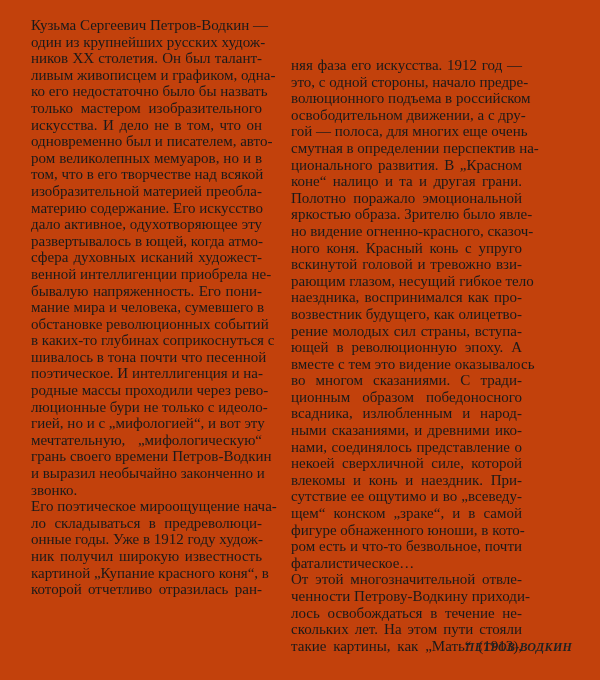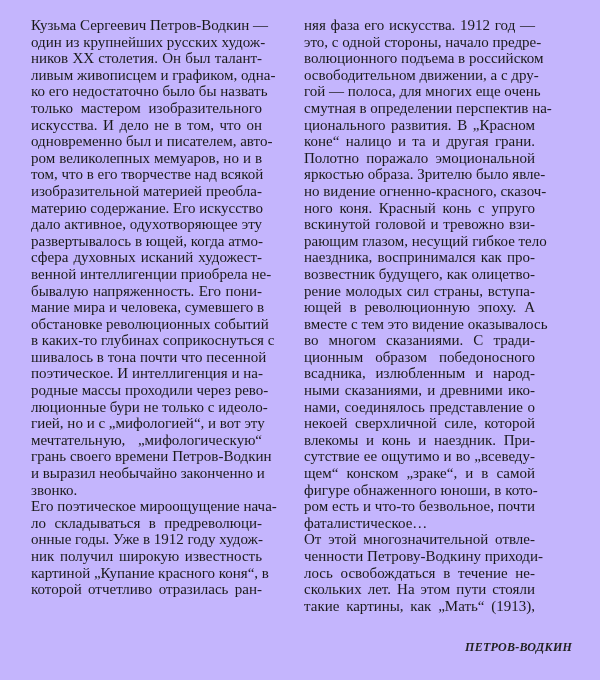--- a/index.html
+++ b/index.html
@@ -1,24 +1,24 @@
 <!DOCTYPE html>
 <html><head>
 <meta charset="utf-8">
 <style>
   html, body { margin: 0; padding: 0; background: #ffffff; }
   body { width: 600px; height: 680px; position: relative; overflow: hidden; }
-  .page { position: absolute; left: 0; top: 0; width: 600px; height: 680px; background: #c4b5fd; }
+  .page { position: absolute; left: 0; top: 0; width: 600px; height: 680px; background: #c2410c; }
   .col {
     position: absolute; top: 17px; width: 231px;
     font-family: "Liberation Serif", "DejaVu Serif", serif;
     font-size: 15px; line-height: 16.6px; color: #1a1a1a;
   }
   .col-left { left: 31px; }
-  .col-right { left: 304px; }
+  .col-right { left: 291px; margin-top: 40px; }
   .line {
     display: block; height: 16.6px; white-space: nowrap;
     text-align: justify; text-align-last: justify;
     overflow: visible;
   }
   .line.last { text-align-last: left; }
   .running-head {
     position: absolute; left: 465px; top: 640px;
     font-family: "Liberation Serif", "DejaVu Serif", serif;
     font-style: italic; font-weight: bold; font-size: 12px;

